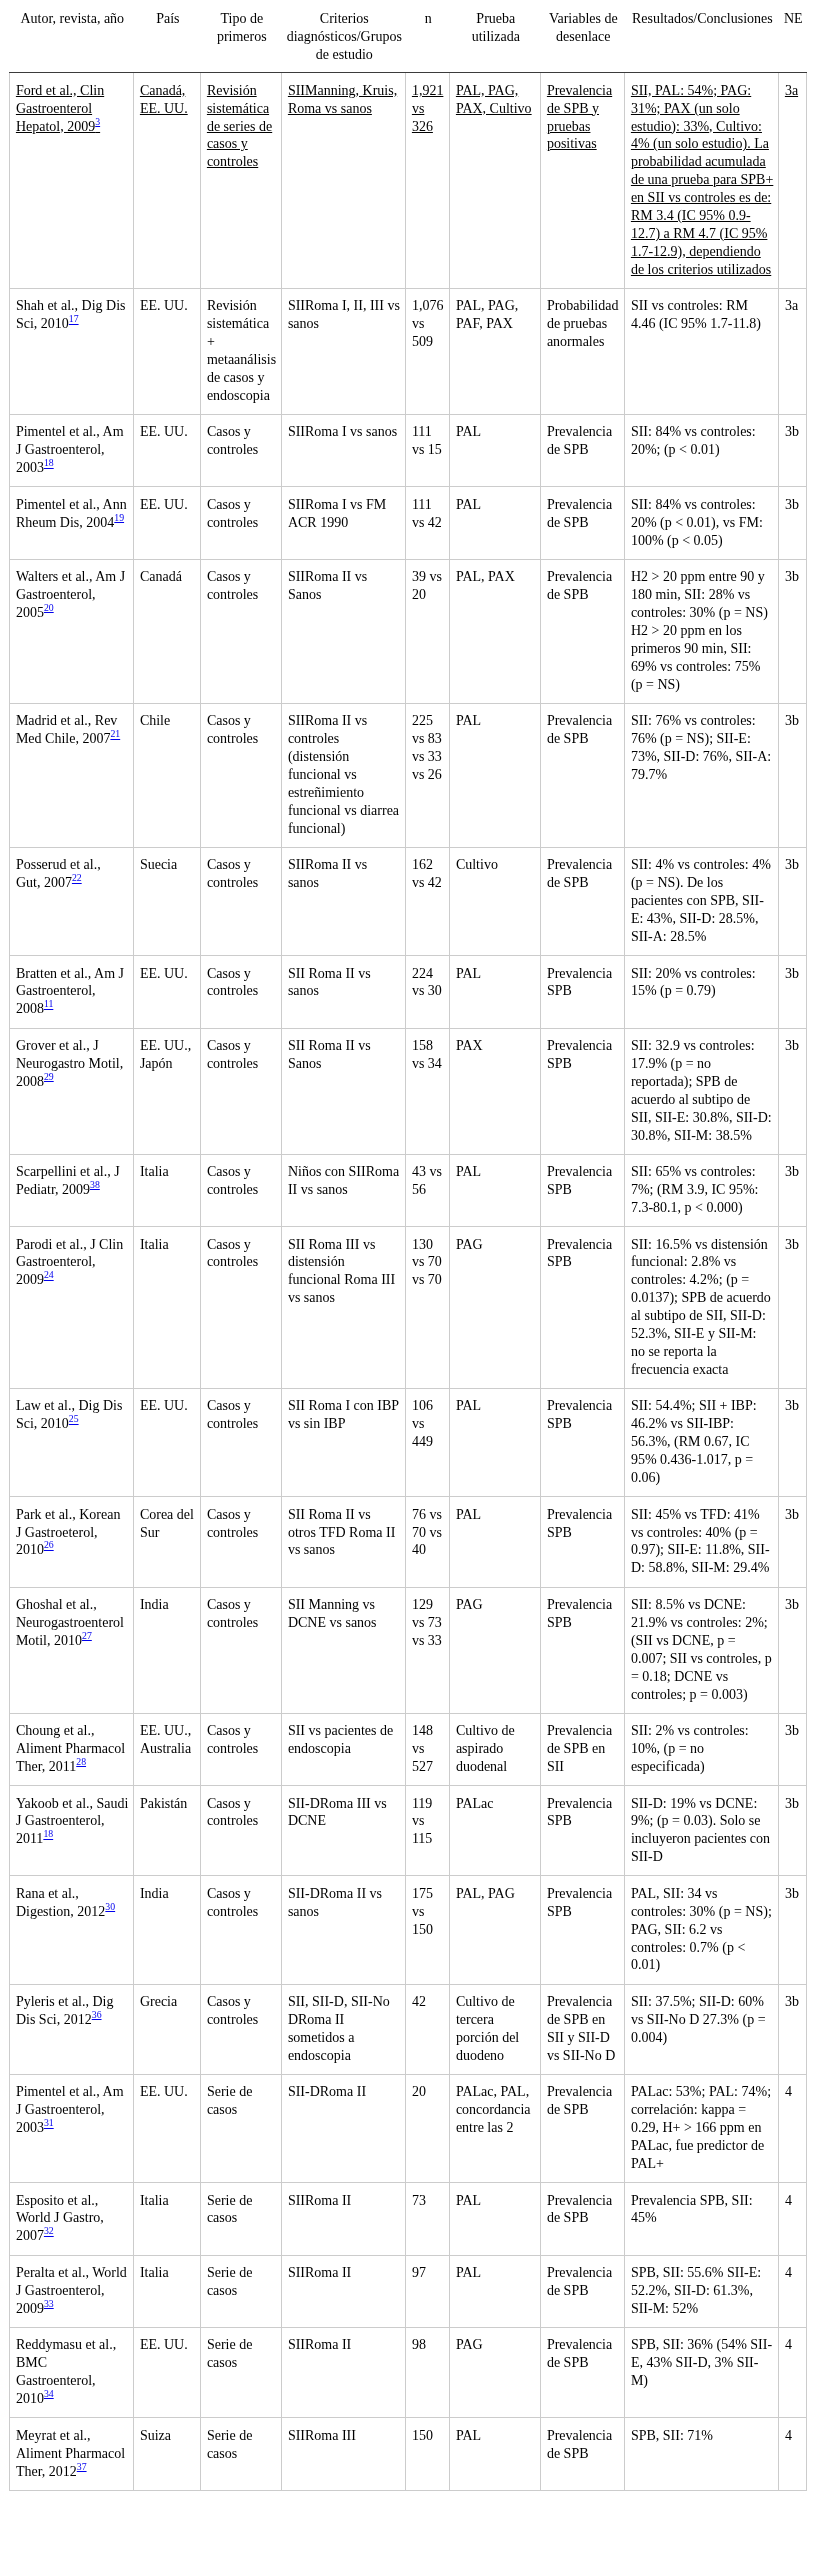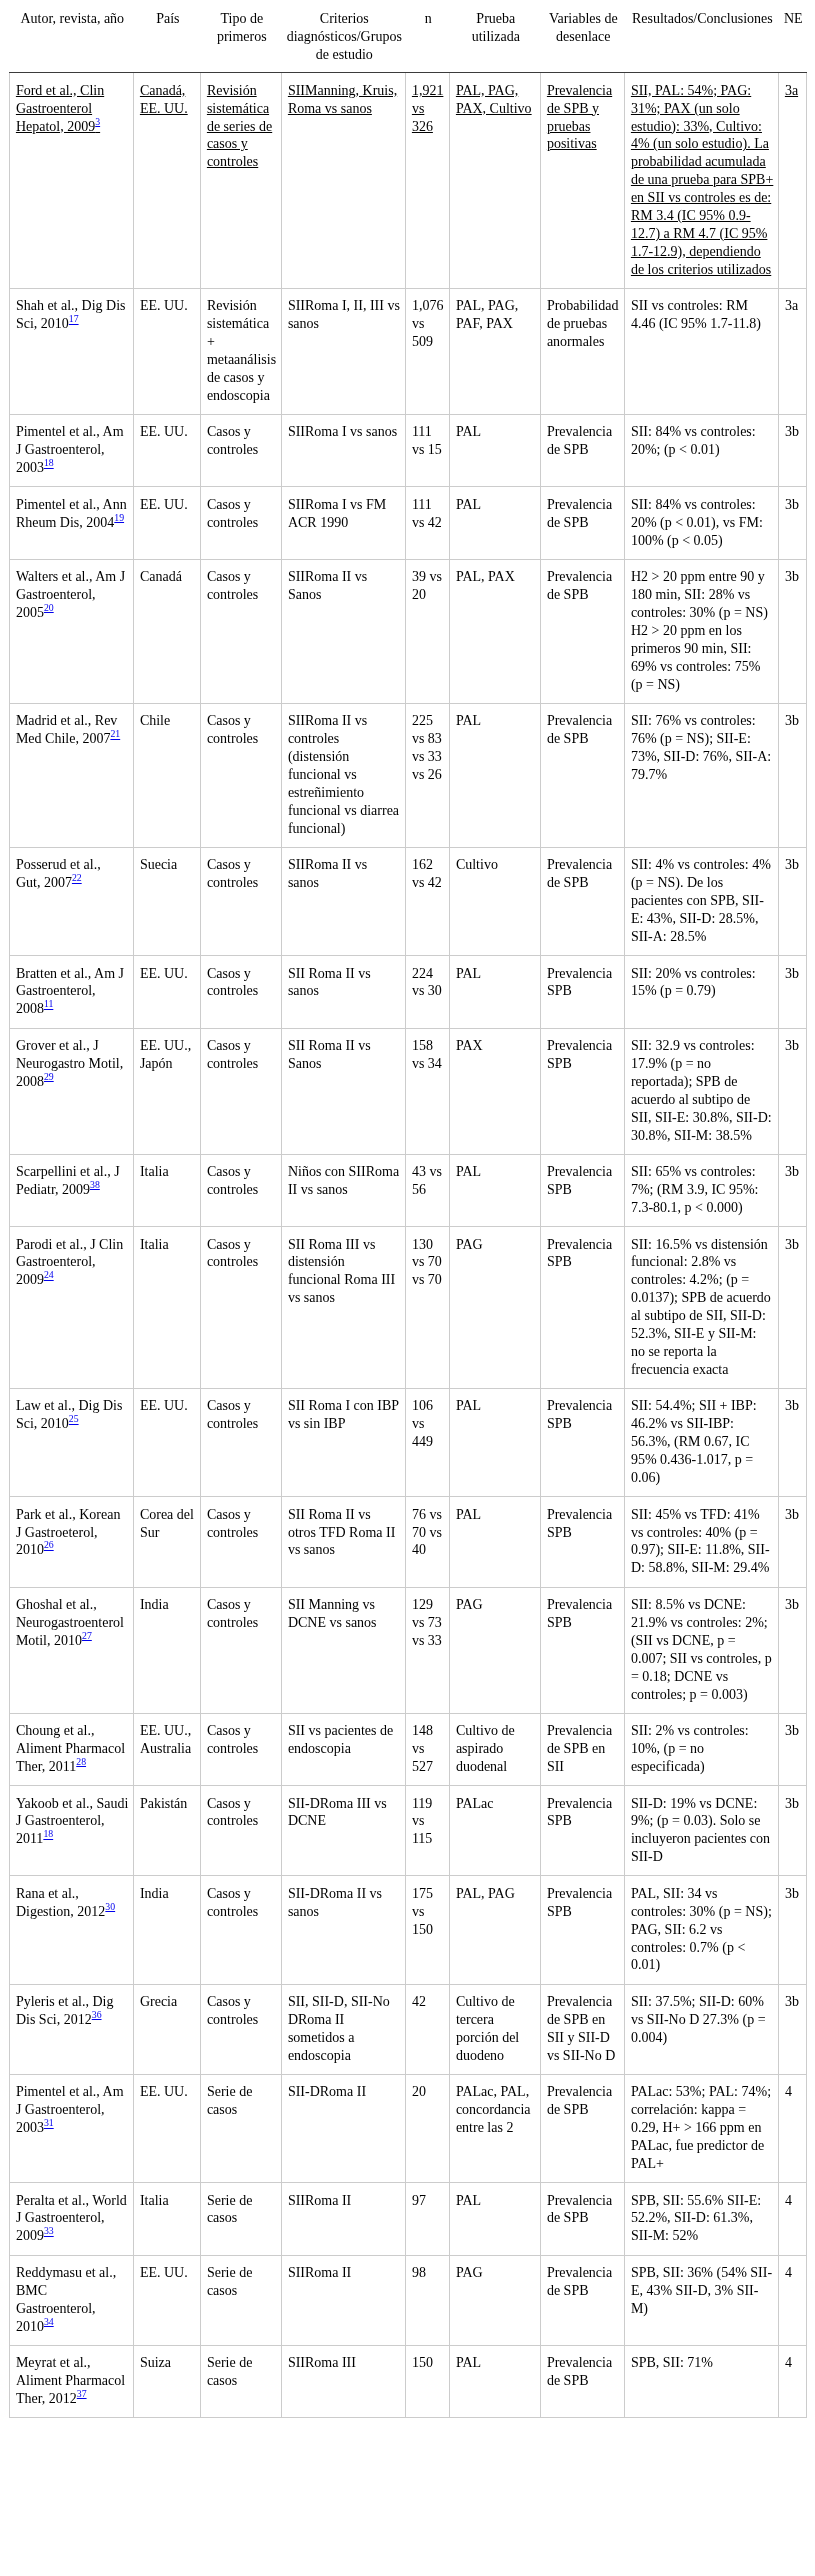--- a/index.html
+++ b/index.html
@@ -277,20 +277,31 @@
         <td>EE. UU.</td>
         <td>Serie de casos</td>
         <td>SII-DRoma II</td>
         <td>20</td>
         <td>PALac, PAL, concordancia entre las 2</td>
         <td>Prevalencia de SPB</td>
         <td>PALac: 53%; PAL: 74%; correlación: kappa = 0.29, H+ &gt; 166 ppm en PALac, fue predictor de PAL+</td>
         <td>4</td>
       </tr>
       <tr>
+        <td><span>Esposito et al., World J Gastro, 2007</span><sup class="ref"><a href="#">32</a></sup></td>
+        <td>Italia</td>
+        <td>Serie de casos</td>
+        <td>SIIRoma II</td>
+        <td>73</td>
+        <td>PAL</td>
+        <td>Prevalencia de SPB</td>
+        <td>Prevalencia SPB, SII: 45%</td>
+        <td>4</td>
+      </tr>
+      <tr>
         <td><span>Peralta et al., World J Gastroenterol, 2009</span><sup class="ref"><a href="#">33</a></sup></td>
         <td>Italia</td>
         <td>Serie de casos</td>
         <td>SIIRoma II</td>
         <td>97</td>
         <td>PAL</td>
         <td>Prevalencia de SPB</td>
         <td>SPB, SII: 55.6% SII-E: 52.2%, SII-D: 61.3%, SII-M: 52%</td>
         <td>4</td>
       </tr>

